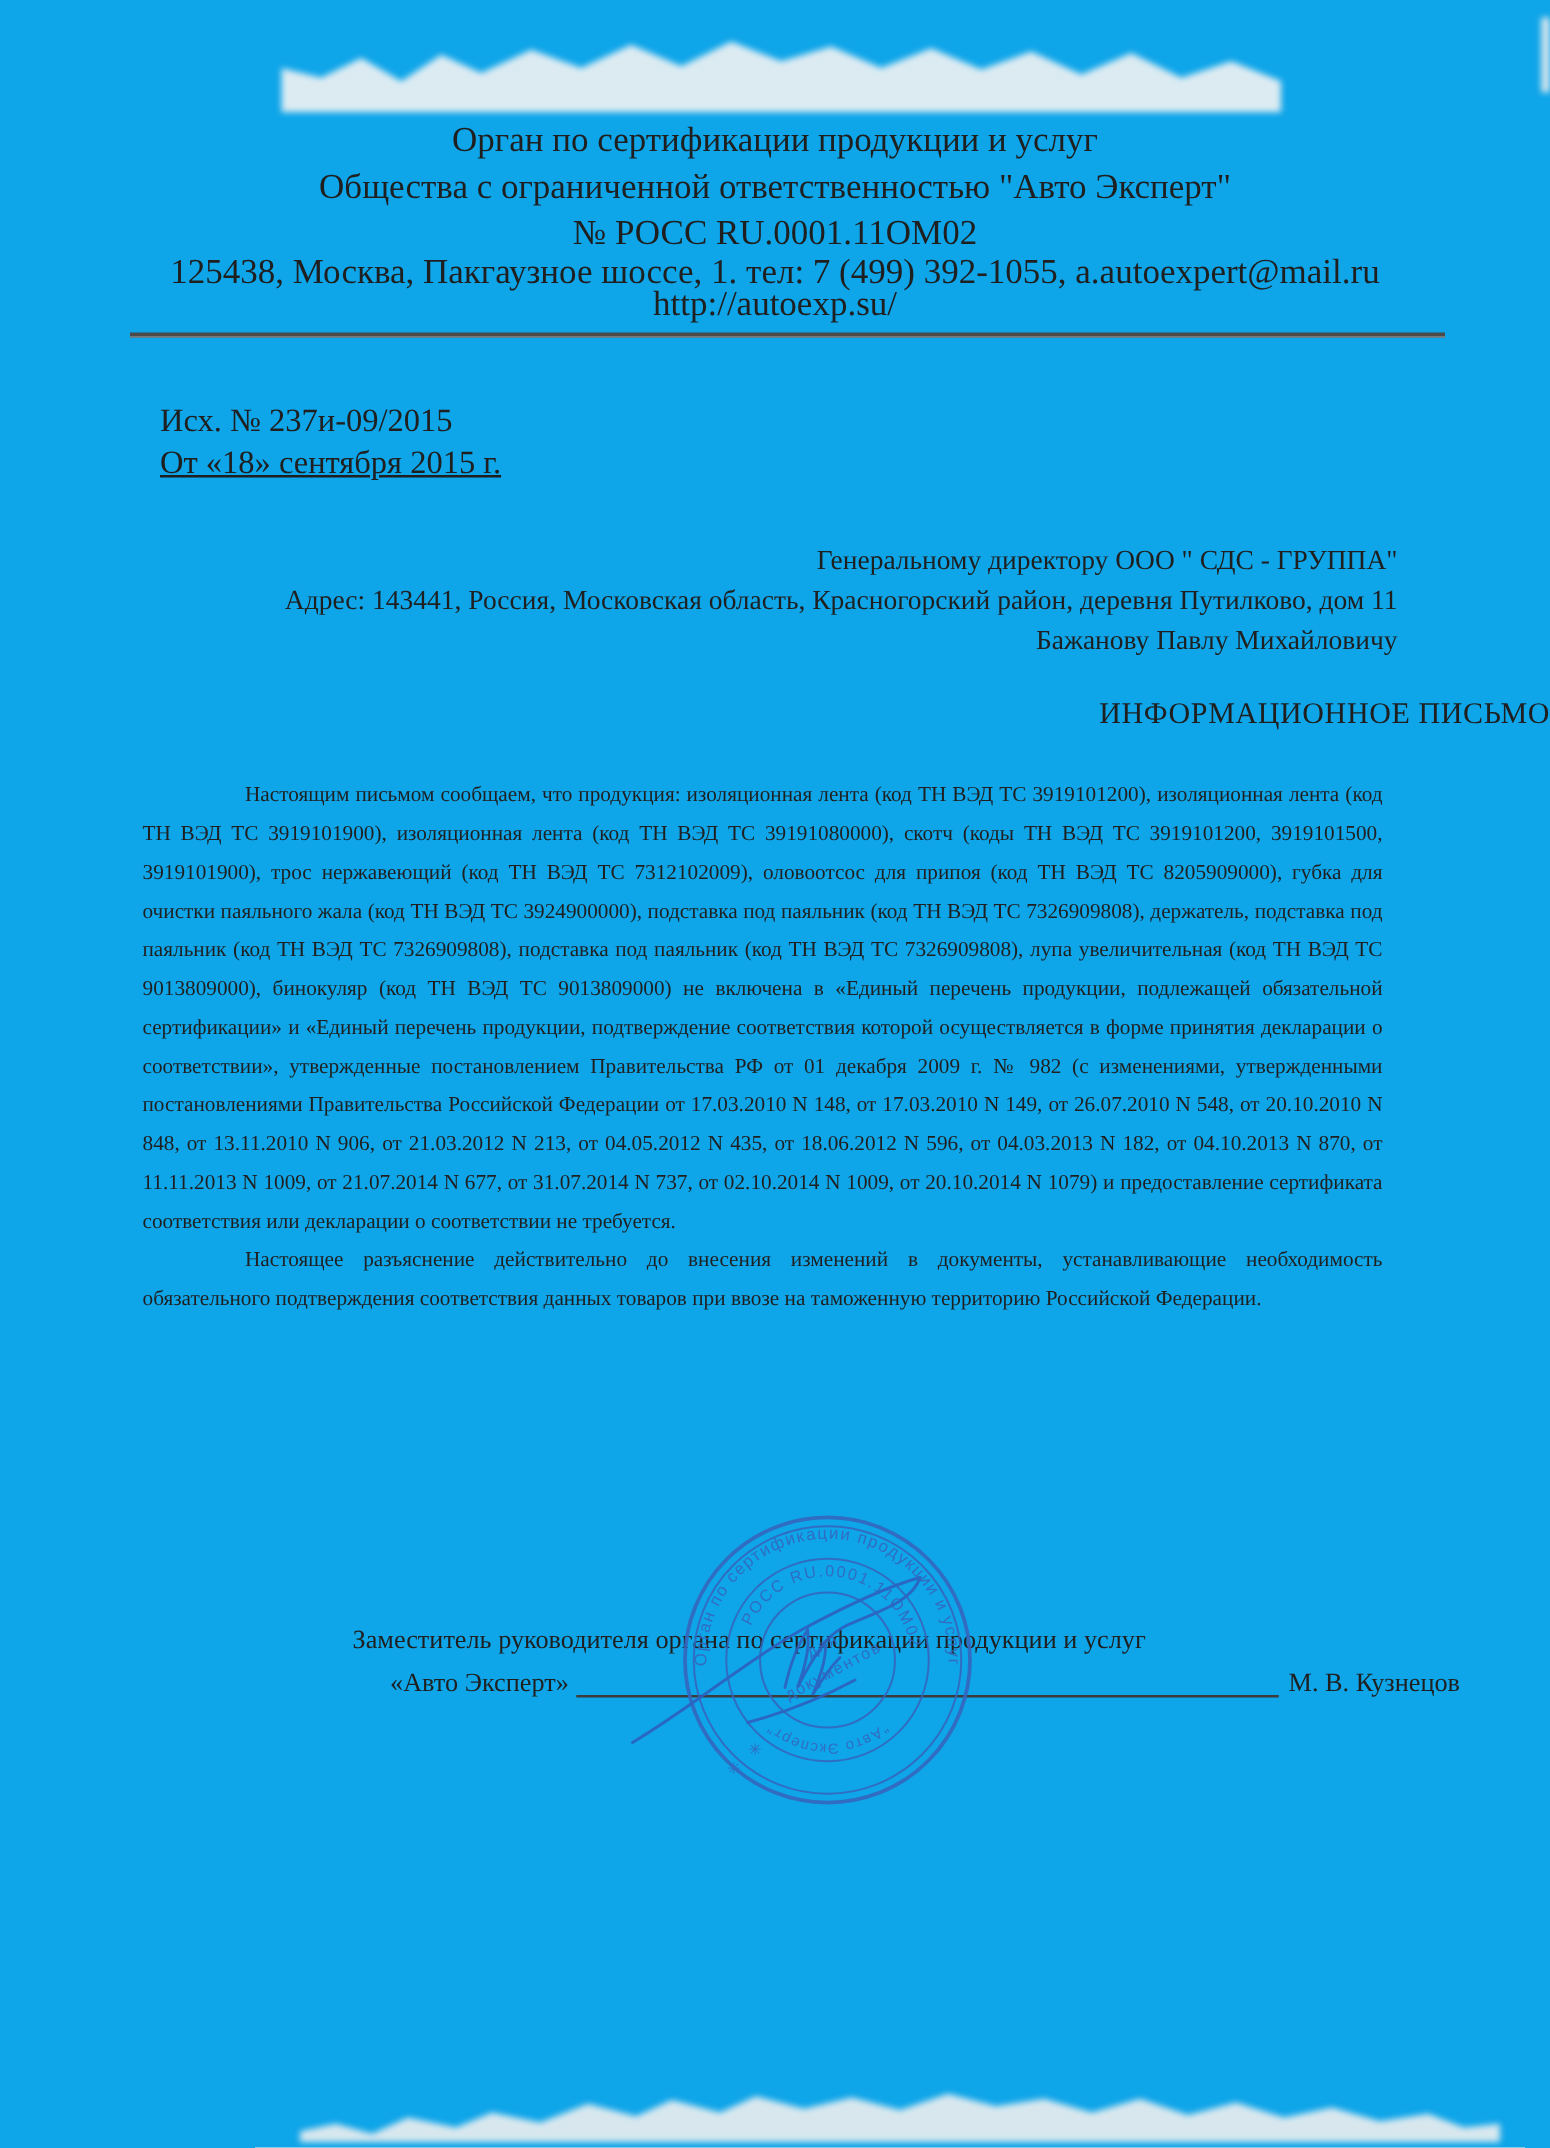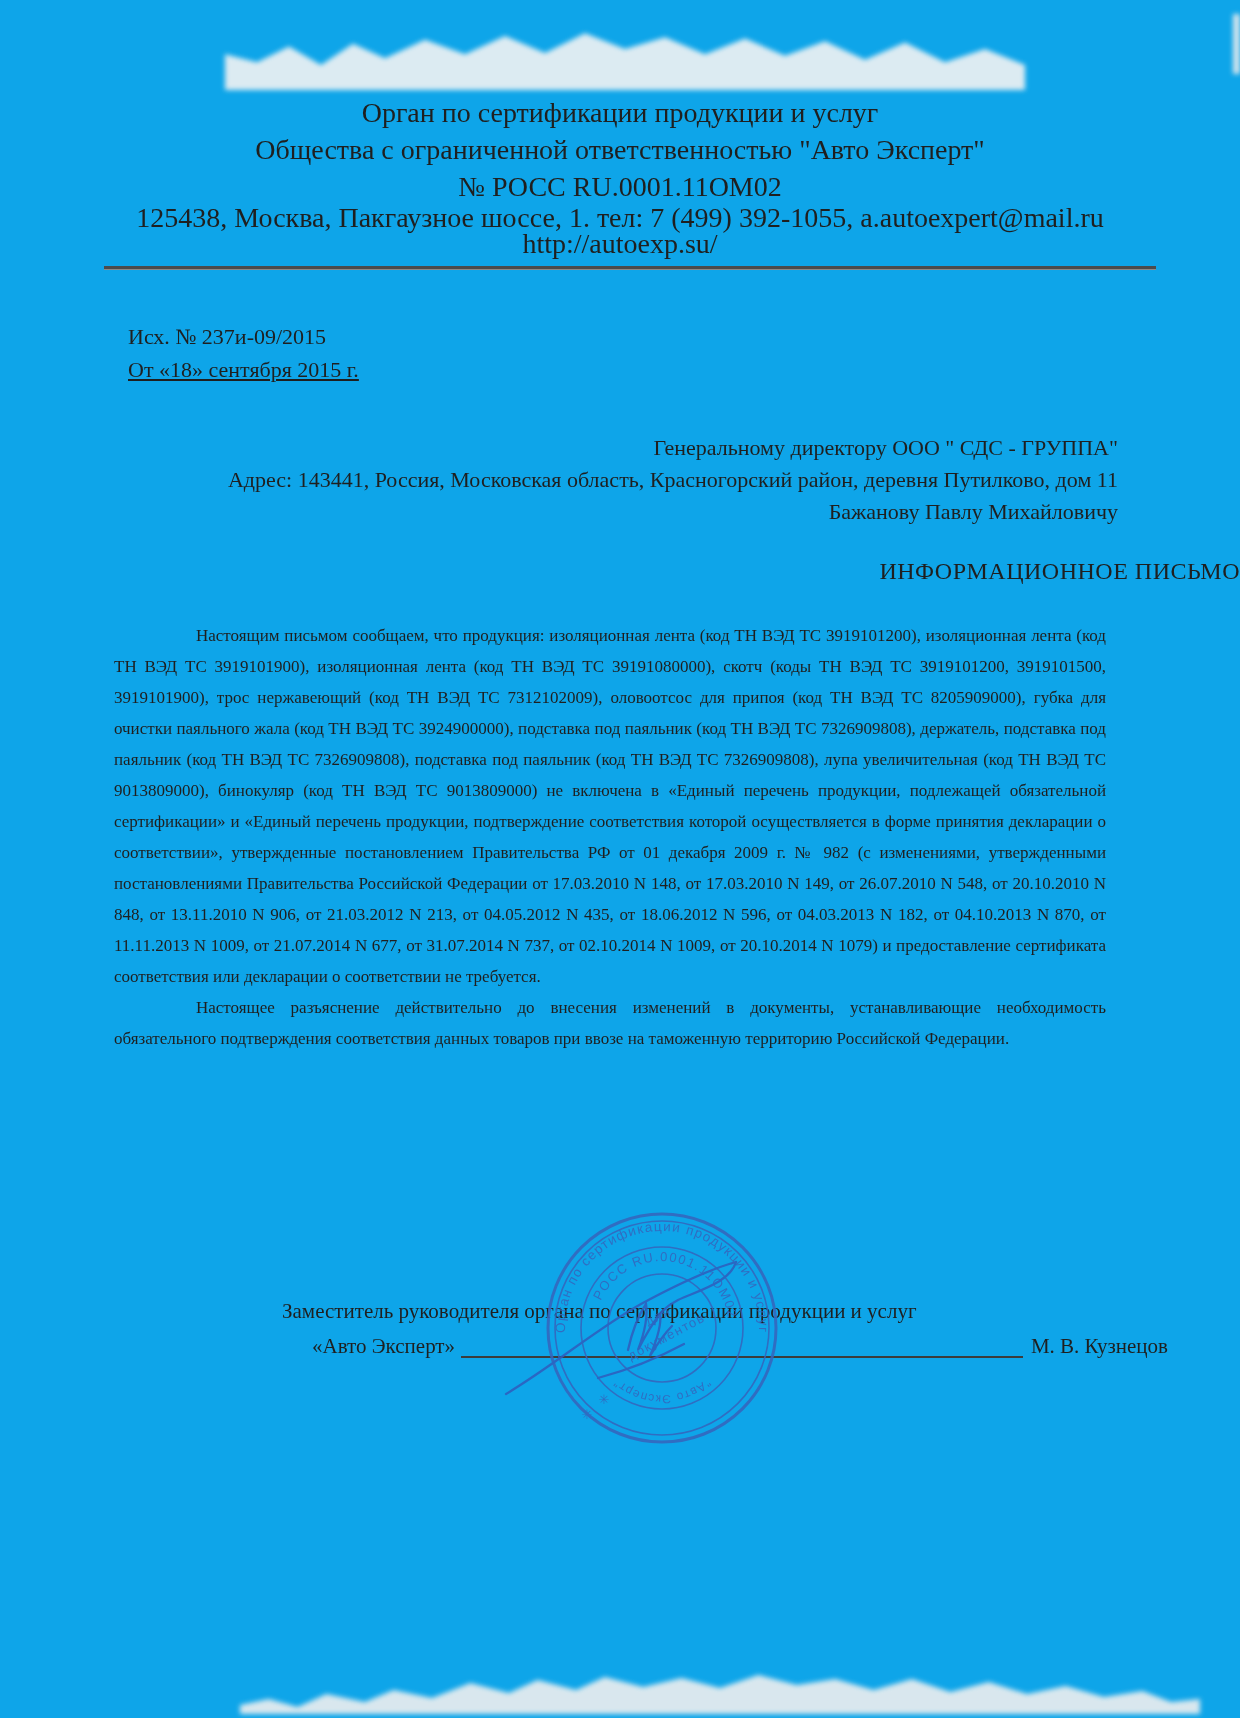--- a/index.html
+++ b/index.html
@@ -22,21 +22,21 @@
     clip-path:polygon(0 82%,3% 70%,6% 86%,9% 60%,13% 76%,16% 52%,20% 68%,24% 38%,28% 58%,31% 32%,35% 52%,38% 26%,42% 46%,46% 28%,50% 48%,54% 22%,58% 42%,62% 30%,66% 52%,70% 30%,74% 56%,78% 36%,82% 60%,86% 44%,90% 66%,94% 54%,97% 76%,100% 70%,100% 100%,0 100%);
   }
   .artifact-sliver{background:#ececec;}
   
   .header{position:absolute;top:94px;left:0;width:100%;text-align:center;}
   .header .big{font-size:28px;line-height:37px;}
   .header .small{font-size:28px;line-height:26px;}
   .rule{position:absolute;top:266px;left:104px;width:1052px;height:3px;
         background:#4b4b4b;border-bottom:1px solid #8a8a8a;}
   
-  .ref{position:absolute;top:320px;left:128px;font-size:22px;line-height:33px;}
+  .ref{position:absolute;top:320px;left:128px;font-size:26px;line-height:33px;}
   .ref .dated{text-decoration:underline;}
   
   .addr{position:absolute;top:432px;left:122px;right:122px;text-align:right;
         font-size:22px;line-height:32px;white-space:nowrap;}
   
   .title{position:absolute;top:558px;left:0;width:100%;text-align:right;
          font-size:24px;letter-spacing:.5px;}
   .bodytext{position:absolute;top:620px;left:114px;width:992px;
             font-size:17px;line-height:31px;text-align:justify;}
   .bodytext p{margin:0;text-indent:82px;}

